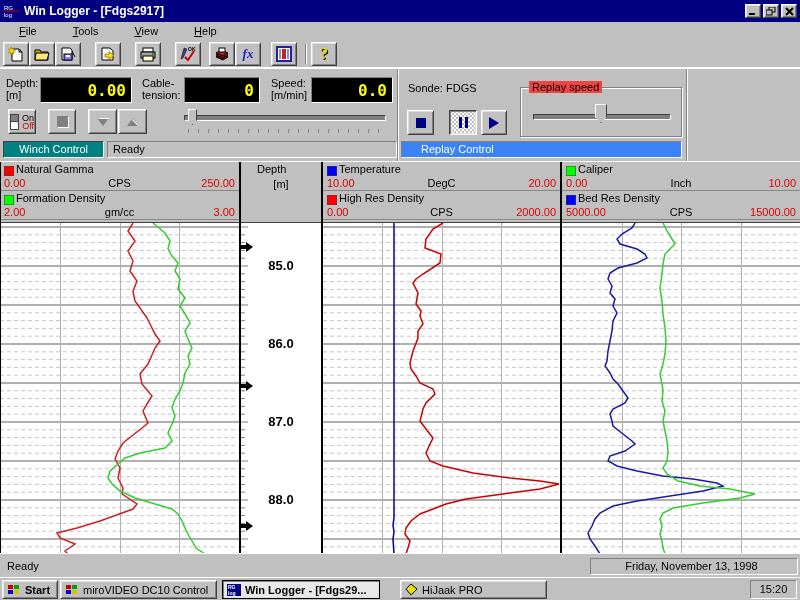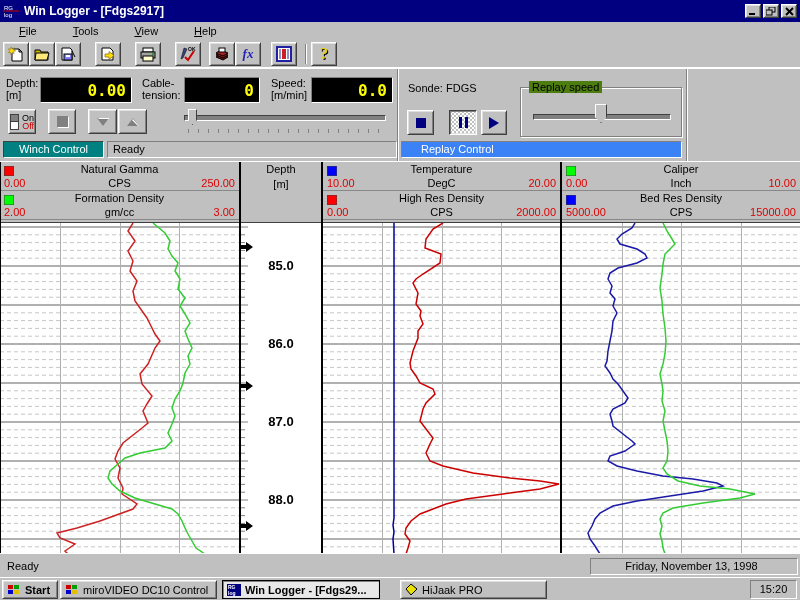--- a/index.html
+++ b/index.html
@@ -54,28 +54,28 @@
     clip-path:polygon(0 0,100% 0,100% 68%,50% 100%,0 68%); }
   .ticks { position:absolute; height:4px;
     background-image:repeating-linear-gradient(90deg,#808080 0 1px,transparent 1px 10px); }
   .switch { width:9px; height:16px; border:1px solid #404040; background:#fff; display:flex; flex-direction:column; }
   .switch i { display:block; height:8px; }
   .switch .sw-top { background:#808080; border-bottom:1px solid #404040; }
   .onoff-lbl { font-size:9px; line-height:8px; text-align:right; margin-left:2px; }
   .off-red { color:#cc0000; font-weight:normal; }
   .namebar { position:absolute; height:17px; line-height:15px; }
   .groupbox { position:absolute; border:1px solid #808080; box-shadow:1px 1px 0 #fff, inset 1px 1px 0 #fff; }
-  .groupbox .gtitle { position:absolute; top:-7px; left:8px; background:#4d7c0f; padding:0 3px; }
+  .groupbox .gtitle { position:absolute; top:-7px; left:8px; background:#ef4444; padding:0 3px; }
   
   #logview { position:absolute; left:0; top:161px; width:800px; height:392px; border-top:1px solid #fff; background:#c0c0c0; }
   .coldiv { position:absolute; top:0; width:2px; height:392px; background:#000; }
   #hdr { position:absolute; left:0; top:0; width:800px; height:61px; border-bottom:1px solid #404040; }
   .hcell { position:absolute; top:0; height:60px; }
   .hrow { position:relative; height:29px; border-bottom:1px solid #888; }
-  .hname { position:absolute; left:0; right:0; top:1px; text-align:center; }
+  .hname { position:absolute; left:16px; right:0; top:1px; }
   .hunit { position:absolute; left:0; right:0; bottom:1px; text-align:center; }
   .hmin { position:absolute; left:4px; bottom:1px; color:#dd0000; }
   .hmax { position:absolute; right:4px; bottom:1px; color:#dd0000; }
   .swatch { position:absolute; left:4px; top:4px; }
   #chart { position:absolute; left:0; top:61px; width:800px; height:331px; }
   .trk { position:absolute; top:0; height:331px; background:#fff; }
   .gmaj { stroke:#b0b0b0; stroke-width:2; }
   .gmin { stroke:#c6c6c6; stroke-width:1; stroke-dasharray:4 3; }
   .gver { stroke:#b0b0b0; stroke-width:1; }
   .dtick { stroke:#808080; stroke-width:1; }

